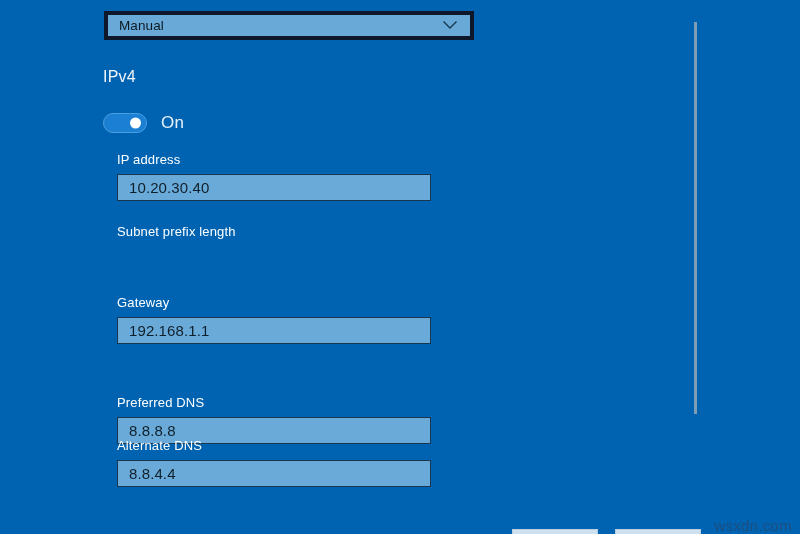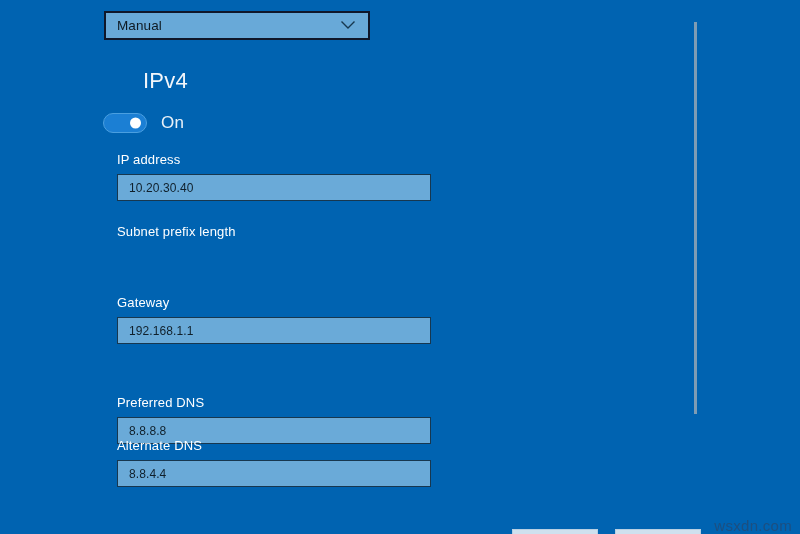--- a/index.html
+++ b/index.html
@@ -23,24 +23,24 @@
     top: 0;
     width: 800px;
     height: 534px;
   }
 
   
   .dropdown {
     position: absolute;
     left: 104px;
     top: 11px;
-    width: 266px;
+    width: 370px;
     height: 29px;
     background: #68a9d8;
-    border: 2px solid #0f172a;
+    border: 4px solid #0f172a;
     box-sizing: border-box;
     display: flex;
     align-items: center;
     cursor: pointer;
   }
   .dropdown-value {
     font-size: 13.5px;
     color: #0e1a23;
     padding-left: 11px;
     flex: 1;
@@ -53,25 +53,24 @@
     justify-content: center;
     padding-right: 6px;
   }
   .chevron-down svg { display: block; }
 
   
   .section-heading {
     position: absolute;
     left: 103px;
     top: 68px;
-    font-size: 22px;
+    font-size: 16px;
     color: #f2f6fa;
     font-weight: 400;
     letter-spacing: 0.2px;
-    margin-left: 40px;
   }
 
   
   .toggle-row {
     position: absolute;
     left: 103px;
     top: 112px;
     display: flex;
     align-items: center;
     height: 22px;
@@ -121,21 +120,21 @@
     width: 314px;
     height: 27px;
     background: #6aaad8;
     border: 1px solid #17374f;
     box-sizing: border-box;
     display: flex;
     align-items: center;
     cursor: text;
   }
   .field-input-value {
-    font-size: 12px;
+    font-size: 15px;
     color: #10202b;
     padding-left: 11px;
     letter-spacing: 0.1px;
   }
 
   .f0 { top: 152px; }
   .f1 { top: 224px; }
   .f2 { top: 295px; }
   .f3 { top: 367px; margin-top: 28px; }
   .f4 { top: 438px; }

